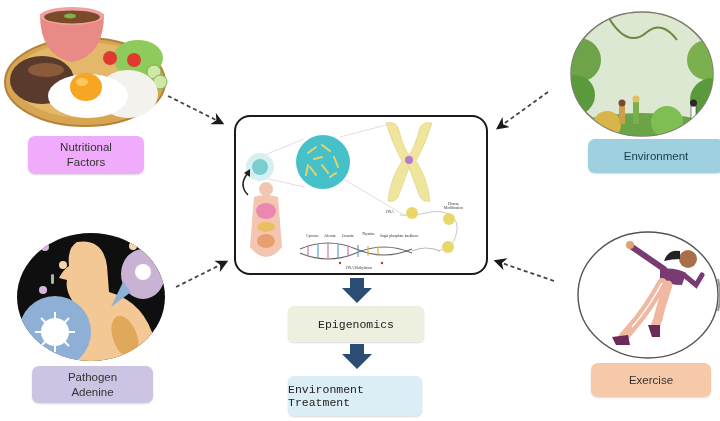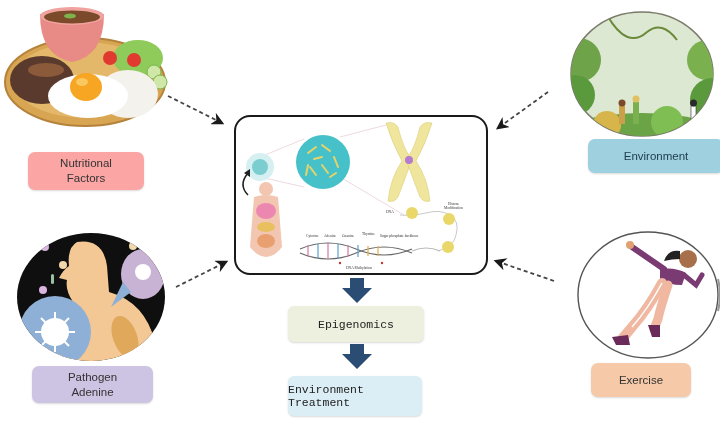--- a/index.html
+++ b/index.html
@@ -35,21 +35,21 @@
     <circle cx="110" cy="58" r="7" fill="#e03a30"></circle>
     <circle cx="134" cy="60" r="7" fill="#e03a30"></circle>
     <circle cx="154" cy="72" r="7" fill="#cfe8a8" stroke="#7cb34a"></circle>
     <circle cx="160" cy="82" r="7" fill="#cfe8a8" stroke="#7cb34a"></circle>
     <ellipse cx="128" cy="94" rx="30" ry="24" fill="#f4f2ec"></ellipse>
     <ellipse cx="88" cy="96" rx="40" ry="22" fill="#ffffff"></ellipse>
     <ellipse cx="86" cy="87" rx="16" ry="14" fill="#f6a623"></ellipse>
     <ellipse cx="82" cy="82" rx="6" ry="4" fill="#fbc860"></ellipse>
   </svg>
 </div>
-<div class="label-box" style="left:28px;top:152px;width:116px;height:38px;background:#fca5a5;">
+<div class="label-box" style="left:28px;top:136px;width:116px;height:38px;background:#f0abfc;">
   <div>
       <span>Nutritional</span>
       <span>Factors</span>
     </div>
 </div>
 
 <div class="abs" style="left:567px;top:10px;width:150px;height:128px;">
   <svg width="150" height="128" viewBox="0 0 150 128">
     <defs>
         <clipPath id="envclip">
@@ -126,21 +126,21 @@
     <path d="M92 40 L60 18" stroke="#7a3a72" stroke-width="6" stroke-linecap="round"></path>
     <circle cx="58" cy="16" r="4" fill="#e0a070"></circle>
     <path d="M112 46 L124 56 L130 46" stroke="#7a3a72" stroke-width="5" fill="none" stroke-linecap="round"></path>
     <path d="M90 54 Q76 80 60 98 L50 110" stroke="#f0b8a0" stroke-width="10" fill="none" stroke-linecap="round"></path>
     <path d="M96 56 Q88 80 86 90 L82 100" stroke="#f0b8a0" stroke-width="9" fill="none" stroke-linecap="round"></path>
     <path d="M90 54 Q76 80 60 98" stroke="#fff" stroke-width="1.5" fill="none"></path>
     <path d="M40 108 L56 106 L58 116 L44 116 Z" fill="#6a2a5a"></path>
     <path d="M76 96 L88 96 L88 108 L80 108 Z" fill="#6a2a5a"></path>
   </svg>
 </div>
-<div class="label-box" style="left:591px;top:363px;width:100px;height:34px;background:#f6c9a8;">
+<div class="label-box" style="left:591px;top:363px;width:120px;height:34px;background:#f6c9a8;">
   <span>Exercise</span>
 </div>
 
 <svg class="abs" style="left:0;top:0;" width="720" height="421">
   <defs>
     <marker id="ah" viewBox="0 0 10 10" refX="8" refY="5" markerWidth="7" markerHeight="7" orient="auto">
       <path d="M0 0 L10 5 L0 10 L3 5 Z" fill="#1a1a1a"></path>
     </marker>
   </defs>
   <line x1="168" y1="96" x2="222" y2="123" stroke="#444" stroke-width="1.8" stroke-dasharray="4 3" marker-end="url(#ah)"></line>

